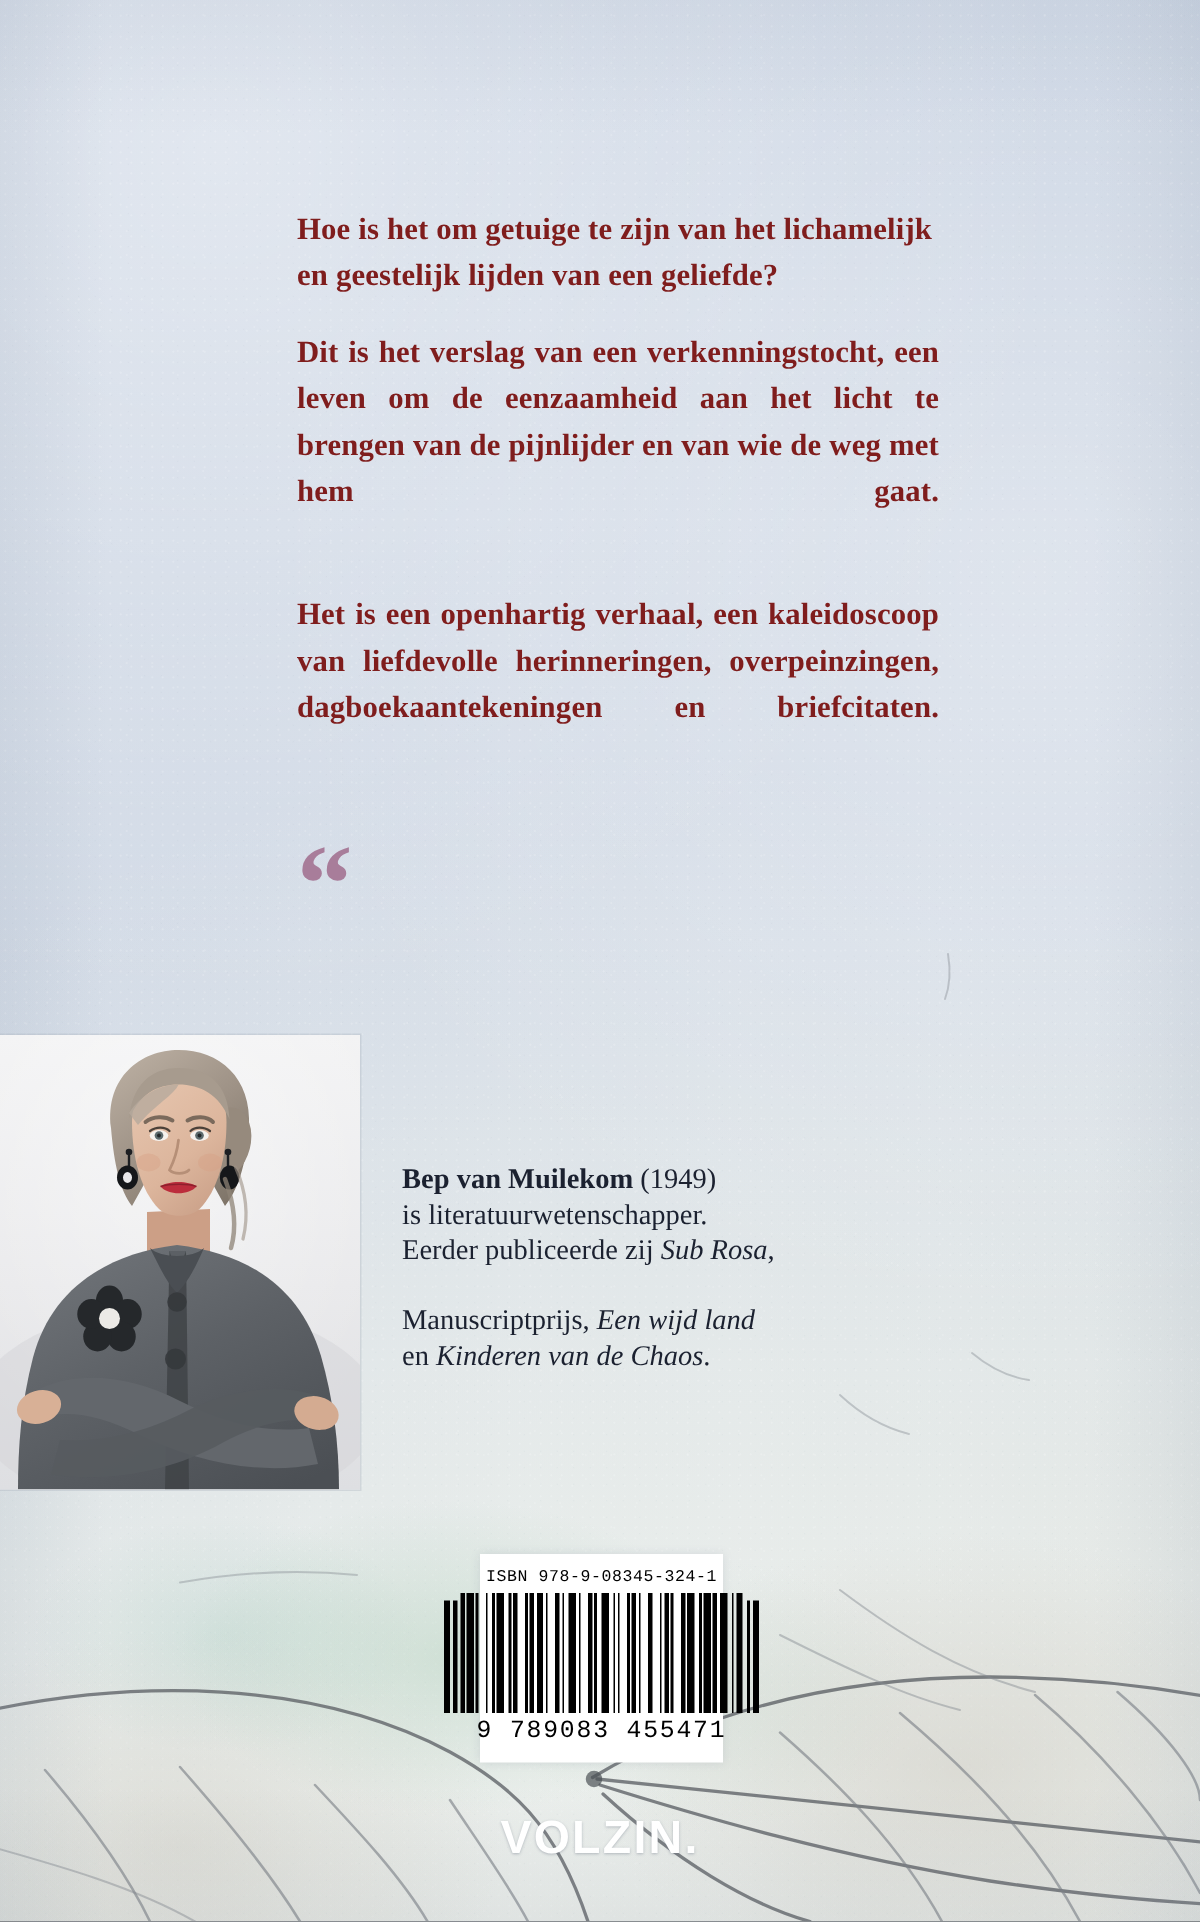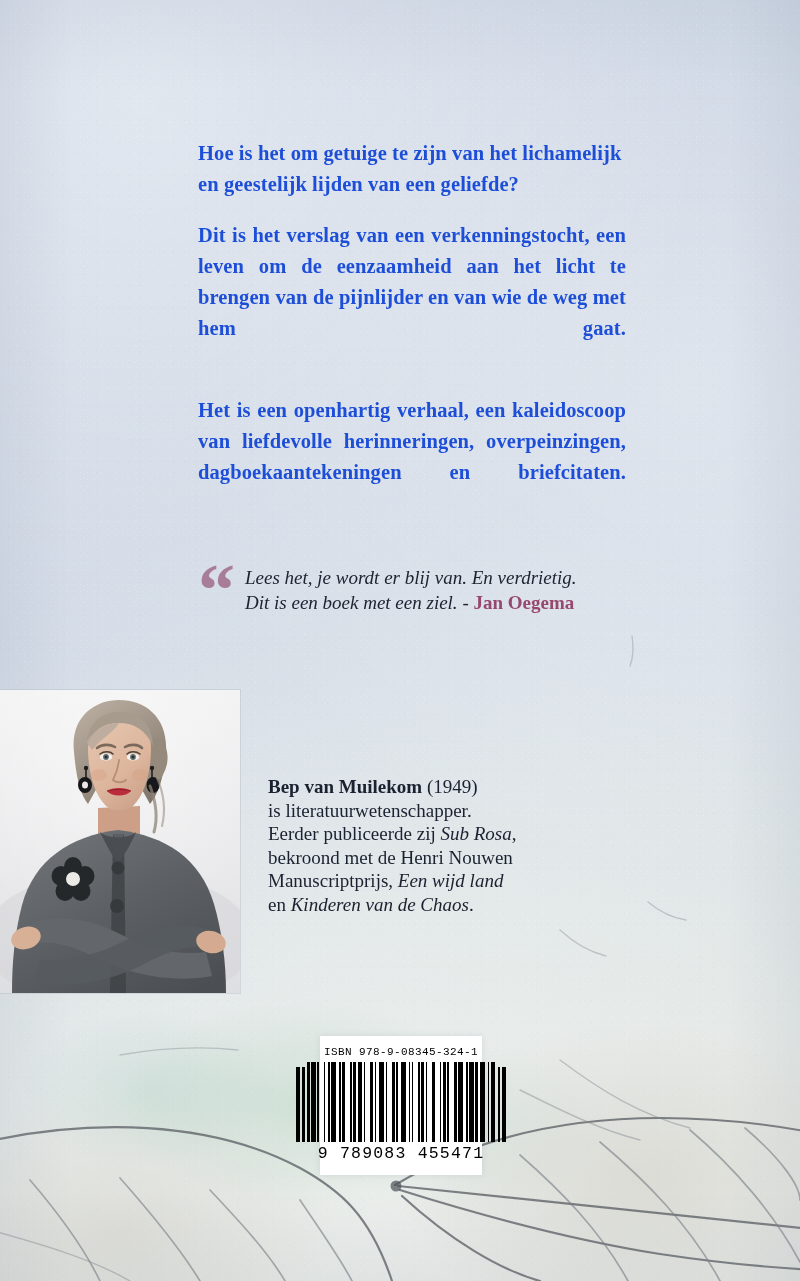--- a/index.html
+++ b/index.html
@@ -58,21 +58,21 @@
   .sketch-layer { position: absolute; inset: 0; }
 
   
   .blurb {
     position: absolute;
     left: 198px;
     top: 138px;
     width: 428px;
   }
   .para {
-    color: #1d4ed8;
+    color: #7f1d1d;
     font-weight: bold;
     font-size: 20.5px;
     line-height: 31px;
     margin: 0 0 20px 0;
     letter-spacing: 0.1px;
     text-shadow: 0 0 1px rgba(255,255,255,0.25);
   }
   .para.justified { text-align: justify; }
   .para.justified:after { content: ""; display: inline-block; width: 100%; }
   .para:last-child { margin-bottom: 0; }
@@ -237,23 +237,20 @@
   <div class="bg-vignette"></div>
 
   <div class="blurb">
     <p class="para">Hoe is het om getuige te zijn van het lichamelijk en geestelijk lijden van een geliefde?</p>
     <p class="para justified">Dit is het verslag van een verkenningstocht, een leven om de eenzaamheid aan het licht te brengen van de pijnlijder en van wie de weg met hem gaat.</p>
     <p class="para justified">Het is een openhartig verhaal, een kaleidoscoop van liefdevolle herinneringen, overpeinzingen, dagboekaantekeningen en briefcitaten.</p>
   </div>
 
   <div class="quote-block">
     <span class="quote-mark">“</span>
-    <div class="quote-text">
-      <span>Lees het, je wordt er blij van. En verdrietig. Dit is een boek met een ziel.</span><span class="quote-dash"> - </span><span class="quote-attrib">Jan Oegema</span>
-    </div>
   </div>
 
   <div class="photo">
     <svg viewBox="0 0 240 303" preserveAspectRatio="xMidYMid slice">
       <defs>
         <linearGradient id="studioBg" x1="0" y1="0" x2="0" y2="1">
           <stop offset="0%" stop-color="#f2f2f3"></stop>
           <stop offset="55%" stop-color="#e8e8ea"></stop>
           <stop offset="100%" stop-color="#dedfe2"></stop>
         </linearGradient>
@@ -358,21 +355,21 @@
       <path d="M 150 96 C 156 112, 158 128, 154 142" stroke="#8e8376" stroke-width="3" fill="none" opacity="0.75" stroke-linecap="round"></path>
       <path d="M 157 88 C 164 104, 166 120, 162 136" stroke="#9d9185" stroke-width="2.2" fill="none" opacity="0.6" stroke-linecap="round"></path>
     </svg>
   </div>
 
   <div class="bio">
     <span class="nm">Bep van Muilekom</span>
     <span>(1949)</span><br>
     <span>is literatuurwetenschapper.</span><br>
     <span>Eerder publiceerde zij </span><span class="ttl">Sub Rosa</span><span>,</span><br>
-    <span>bekroond met de Henri Nouwen</span><br>
+    <br>
     <span>Manuscriptprijs, </span><span class="ttl">Een wijd land</span><br>
     <span>en </span><span class="ttl">Kinderen van de Chaos</span><span>.</span>
   </div>
 
   <div class="barcode-box">
     <div class="isbn-line">ISBN 978-9-08345-324-1</div>
     <div class="bars" id="bars">
         <i class="tall" style="width: 4.65px;"></i>
         <i class="sp tall" style="width: 1.55px;"></i>
         <i class="tall" style="width: 3.1px;"></i>
@@ -449,14 +446,15 @@
         <i class="sp" style="width: 1.55px;"></i>
         <i style="width: 4.65px;"></i>
         <i class="sp" style="width: 3.1px;"></i>
         <i class="tall" style="width: 1.55px;"></i>
         <i class="sp tall" style="width: 1.55px;"></i>
         <i class="tall" style="width: 4.65px;"></i>
       </div>
     <div class="barcode-digits">9  789083  455471</div>
   </div>
 
+  <div class="publisher">VOLZIN.</div>
 
 </div>
 
 </body></html>

